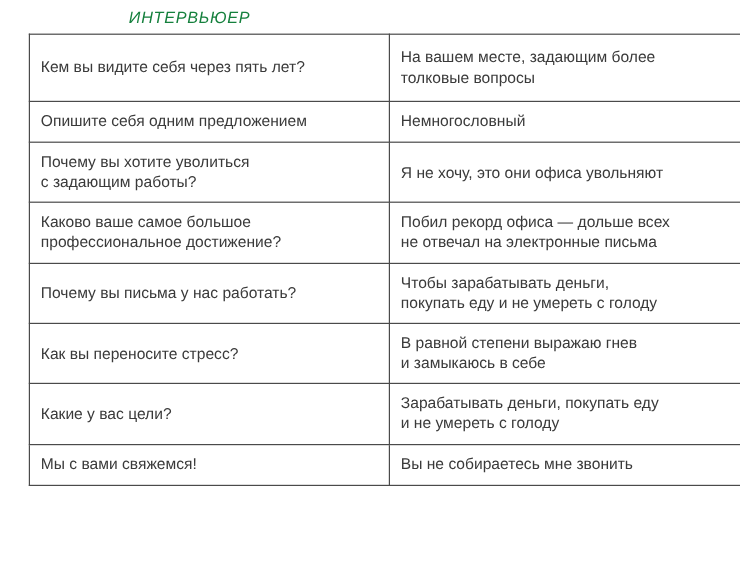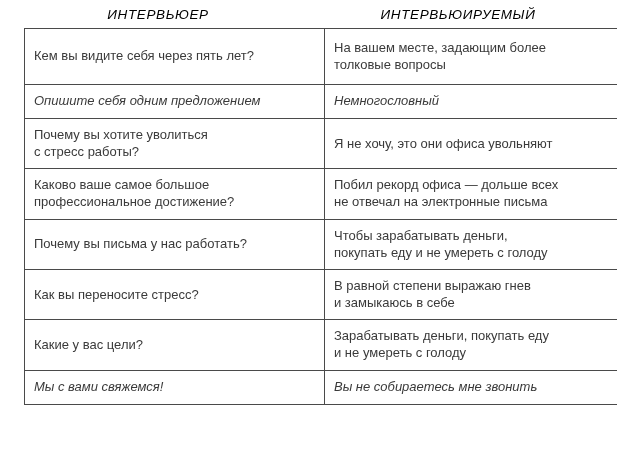--- a/index.html
+++ b/index.html
@@ -31,21 +31,21 @@
     height: 28px;
     display: flex;
   }
   .col-header {
     display: flex;
     align-items: center;
     justify-content: center;
     font-style: italic;
     font-size: 13.5px;
     letter-spacing: 0.6px;
-    color: #000000;
+    color: #15803d;
     white-space: nowrap;
   }
   .col-header.left  { width: 300px; }
   .col-header.right { width: 300px; }
 
   
   .qa-table {
     position: absolute;
     left: 24px;
     top: 28px;
@@ -60,36 +60,35 @@
     border: 1.4px solid #4a4a4a;
     padding: 7px 9px 8px 9px;
     vertical-align: middle;
     font-size: 13px;
     line-height: 1.32;
     color: #3a3a3a;
     text-align: left;
   }
 
   .qa-table tr.tall td    { height: 40px; }
-  .qa-table tr.short td   { height: 18px; font-style: italic; }
+  .qa-table tr.short td   { height: 18px; }
   .qa-table tr.medium td  { height: 34px; }
 
   .cell-text {
     display: block;
     white-space: pre-line;
   }
 </style>
 </head>
 <body>
 
 <div class="page">
 
   <div class="header-row">
     <div class="col-header left">ИНТЕРВЬЮЕР</div>
-    <div class="col-header right">ИНТЕРВЬЮИРУЕМЫЙ</div>
   </div>
 
   <table class="qa-table">
     <colgroup>
       <col class="c1">
       <col class="c2">
     </colgroup>
     <tbody>
 
       <tr class="tall">
@@ -108,21 +107,21 @@
         </td>
         <td>
           <span class="cell-text">Немногословный</span>
         </td>
       </tr>
 
 
       <tr class="medium">
         <td>
           <span class="cell-text">Почему вы хотите уволиться
-с стресс работы?</span>
+с задающим работы?</span>
         </td>
         <td>
           <span class="cell-text">Я не хочу, это они офиса увольняют</span>
         </td>
       </tr>
 
       <tr class="medium">
         <td>
           <span class="cell-text">Каково ваше самое большое
 профессиональное достижение?</span>

